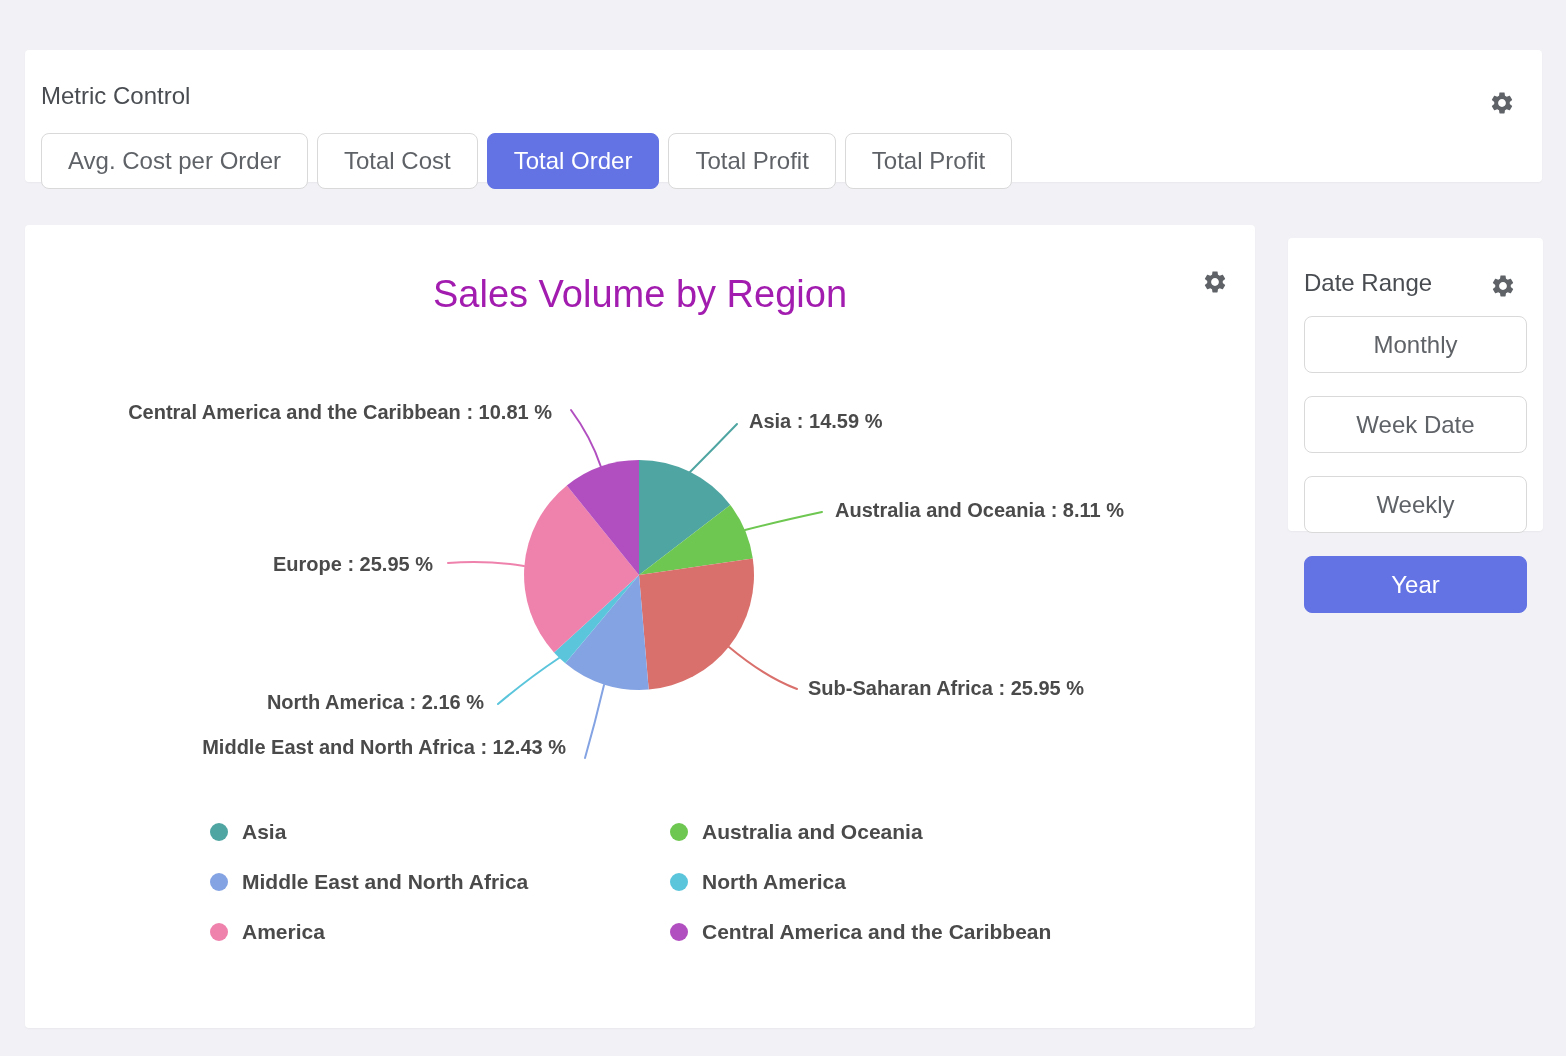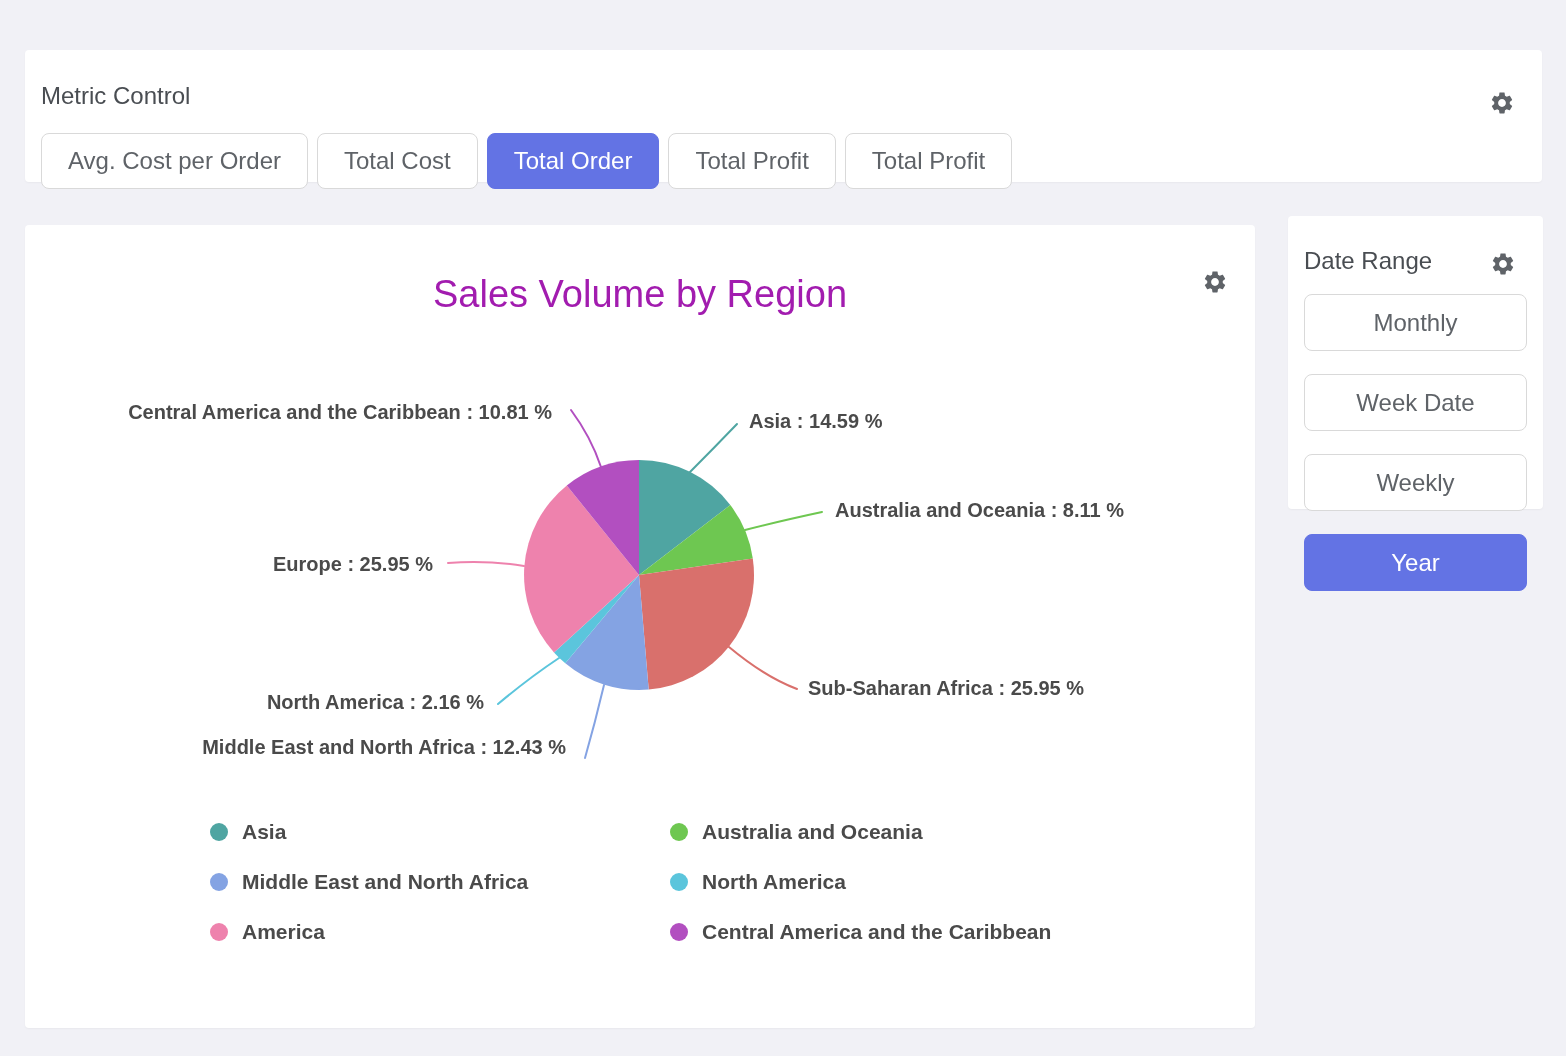--- a/index.html
+++ b/index.html
@@ -41,21 +41,21 @@
   #legend{
     position:absolute;left:185px;top:596px;
     display:grid;grid-template-columns:460px max-content;
     grid-auto-flow:row;row-gap:28px;
   }
   .legend-item{display:flex;align-items:center;height:22px;cursor:pointer;}
   .legend-dot{width:18px;height:18px;border-radius:50%;margin-right:14px;flex:none;}
   .legend-item span:last-child{font-weight:700;font-size:21px;color:#4a4a4a;white-space:nowrap;}
 
   
-  #date-panel{left:1288px;top:216px;width:255px;height:293px;}
+  #date-panel{left:1288px;top:238px;width:255px;height:293px;}
   #date-title{position:absolute;left:16px;top:31px;}
   #date-buttons{position:absolute;left:16px;top:78px;width:223px;display:flex;flex-direction:column;gap:23px;}
   #date-buttons .btn{height:57px;line-height:55px;padding:0;text-align:center;width:100%;}
 </style>
 </head>
 <body style="background: rgb(241, 241, 246);">
 
 <div class="panel" id="metric-panel">
   <div class="panel-title" id="metric-title">Metric Control</div>
   <div class="gear" id="metric-gear">

